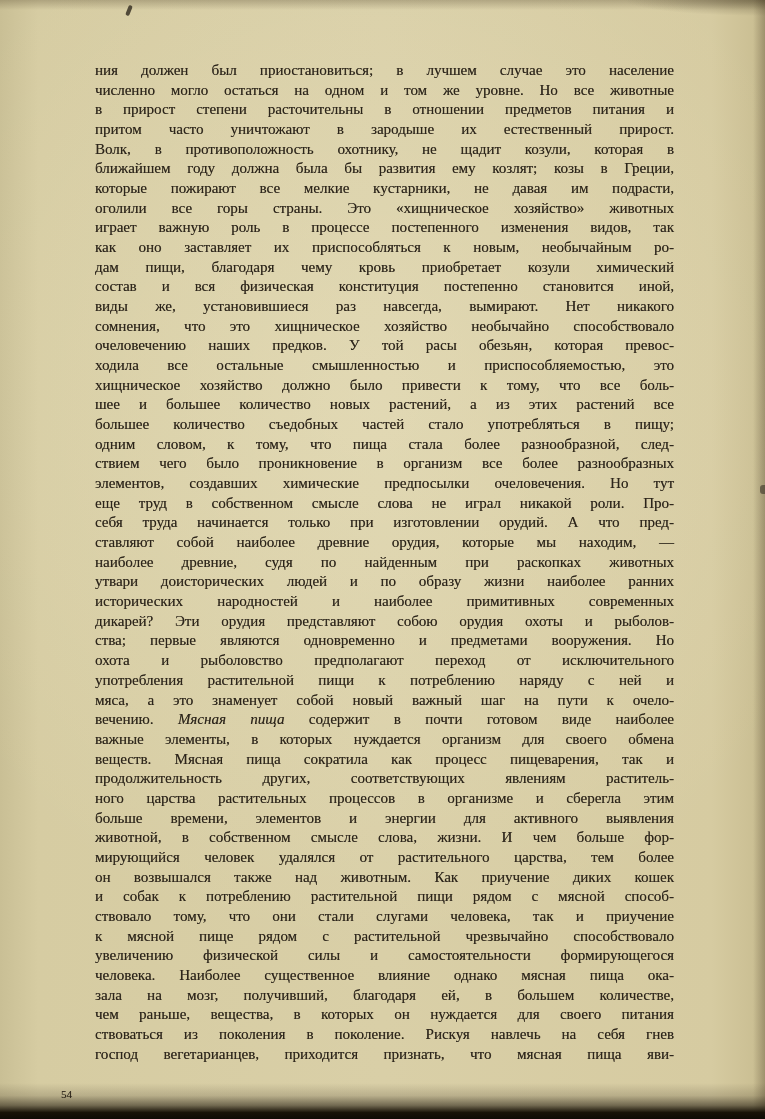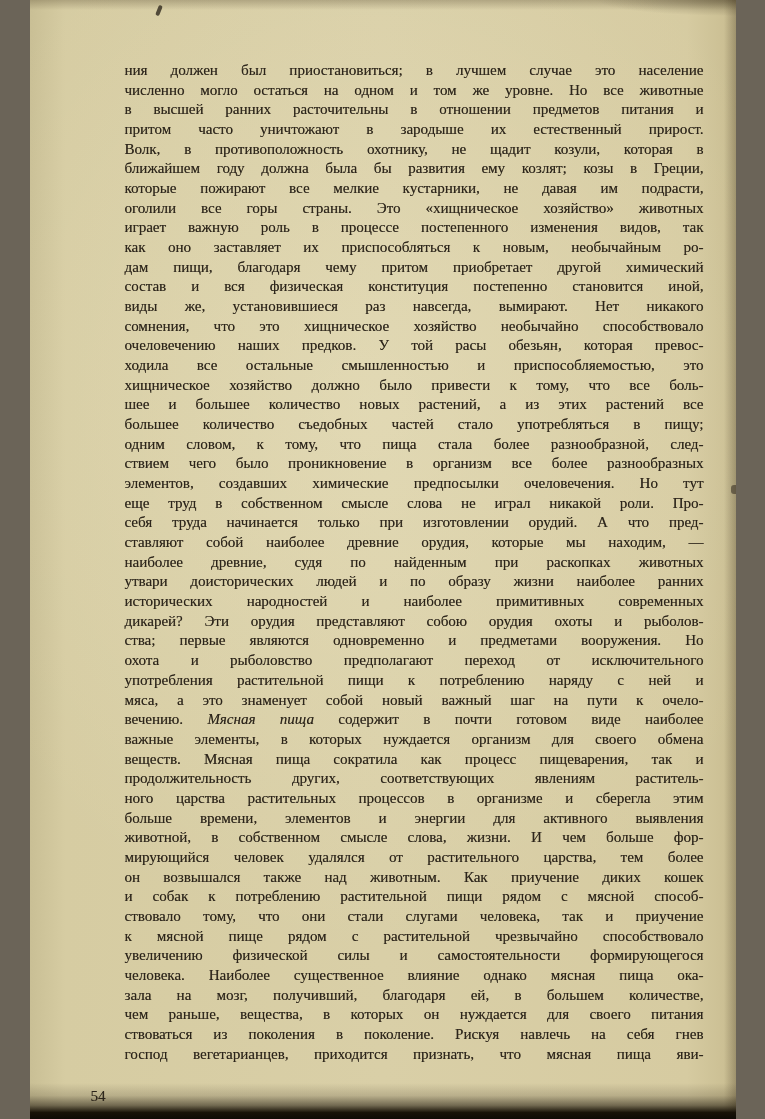--- a/index.html
+++ b/index.html
@@ -1,18 +1,18 @@
 <!DOCTYPE html>
 <html><head>
 <meta charset="utf-8">
 <style>
   html, body { margin: 0; padding: 0; background: #6b6458; }
   .page {
     position: relative;
-    width: 706px;
+    width: 765px;
     height: 1119px;
     margin: 0 auto;
     overflow: hidden;
     background:
       radial-gradient(120% 90% at 48% 36%, rgba(255,250,225,0.22) 0%, rgba(255,250,225,0) 55%),
       radial-gradient(140% 120% at 50% 50%, rgba(0,0,0,0) 60%, rgba(96,80,50,0.16) 100%),
       linear-gradient(90deg, #c9bf95 0%, #d6cca2 5%, #d9cfa7 50%, #d6cba1 93%, #c8bc90 100%);
     font-family: "Liberation Serif", "DejaVu Serif", serif;
   }
   .shade-top {
@@ -60,48 +60,48 @@
     text-align-last: justify;
     text-justify: inter-word;
     white-space: normal;
     overflow: visible;
   }
   .em { font-style: italic; margin-top: 8px; }
   .page-number {
     position: absolute;
     left: 61px;
     top: 1088px;
-    font-size: 15px;
+    font-size: 11px;
     color: #2c251b;
     text-shadow: 0.2px 0.3px 0.4px rgba(43,35,22,0.55);
   }
 </style>
 </head>
 <body>
 
 <div class="page">
   <div class="shade-top"></div>
   <div class="corner-tr"></div>
   <div class="shade-right"></div>
   <div class="shade-bottom"></div>
   <div class="speck speck-1"></div>
   <div class="speck speck-2"></div>
 
   <div class="text-block" style="color: rgb(44, 37, 27);">
       <div class="line">ния должен был приостановиться; в лучшем случае это население</div>
       <div class="line">численно могло остаться на одном и том же уровне. Но все животные</div>
-      <div class="line">в высшей ранних расточительны в отношении предметов питания и</div>
+      <div class="line">в прирост степени расточительны в отношении предметов питания и</div>
       <div class="line">притом часто уничтожают в зародыше их естественный прирост.</div>
       <div class="line">Волк, в противоположность охотнику, не щадит козули, которая в</div>
       <div class="line">ближайшем году должна была бы развития ему козлят; козы в Греции,</div>
       <div class="line">которые пожирают все мелкие кустарники, не давая им подрасти,</div>
       <div class="line">оголили все горы страны. Это «хищническое хозяйство» животных</div>
       <div class="line">играет важную роль в процессе постепенного изменения видов, так</div>
       <div class="line">как оно заставляет их приспособляться к новым, необычайным ро-</div>
-      <div class="line">дам пищи, благодаря чему притом приобретает другой химический</div>
+      <div class="line">дам пищи, благодаря чему кровь приобретает козули химический</div>
       <div class="line">состав и вся физическая конституция постепенно становится иной,</div>
       <div class="line">виды же, установившиеся раз навсегда, вымирают. Нет никакого</div>
       <div class="line">сомнения, что это хищническое хозяйство необычайно способствовало</div>
       <div class="line">очеловечению наших предков. У той расы обезьян, которая превос-</div>
       <div class="line">ходила все остальные смышленностью и приспособляемостью, это</div>
       <div class="line">хищническое хозяйство должно было привести к тому, что все боль-</div>
       <div class="line">шее и большее количество новых растений, а из этих растений все</div>
       <div class="line">большее количество съедобных частей стало употребляться в пищу;</div>
       <div class="line">одним словом, к тому, что пища стала более разнообразной, след-</div>
       <div class="line">ствием чего было проникновение в организм все более разнообразных</div>

